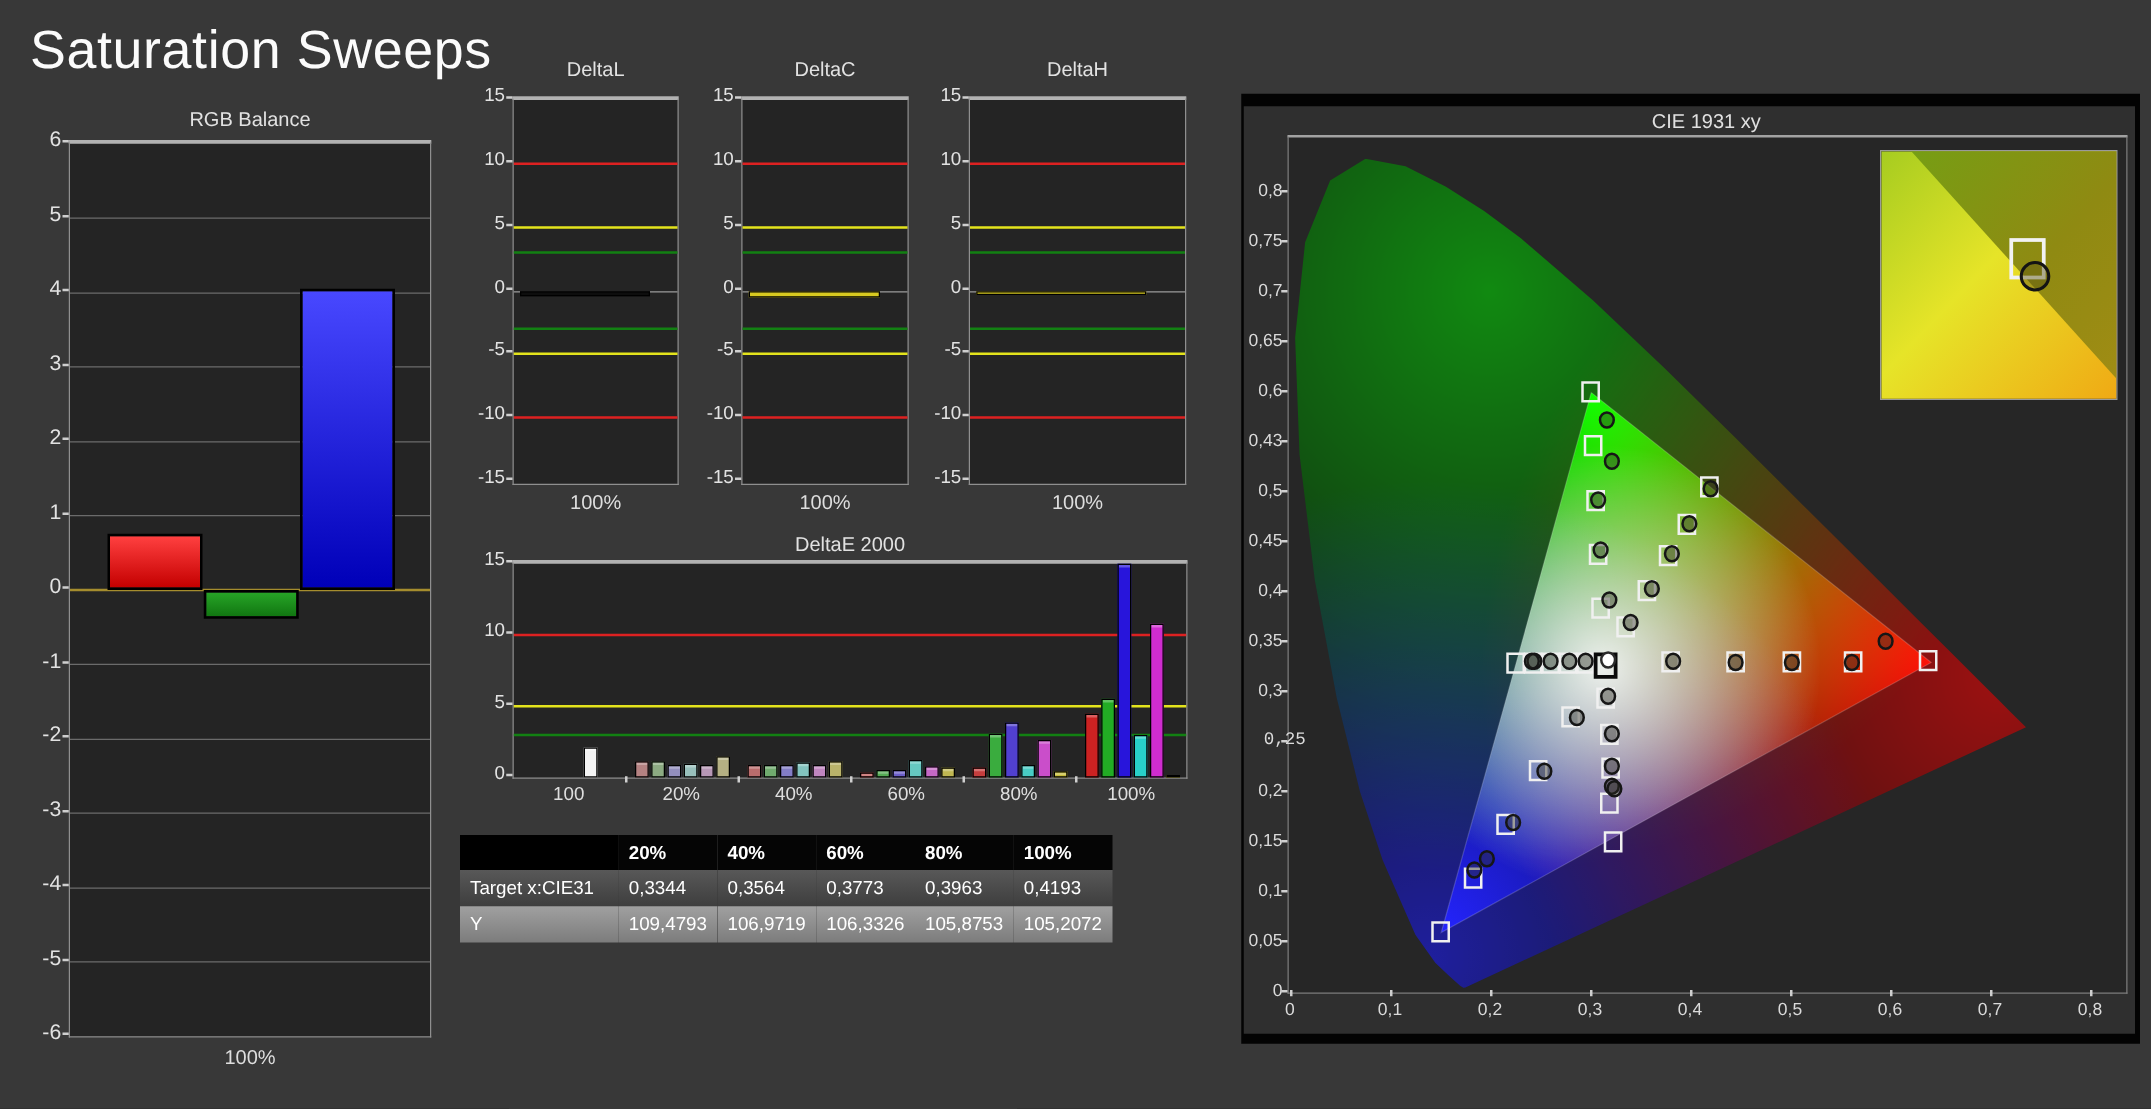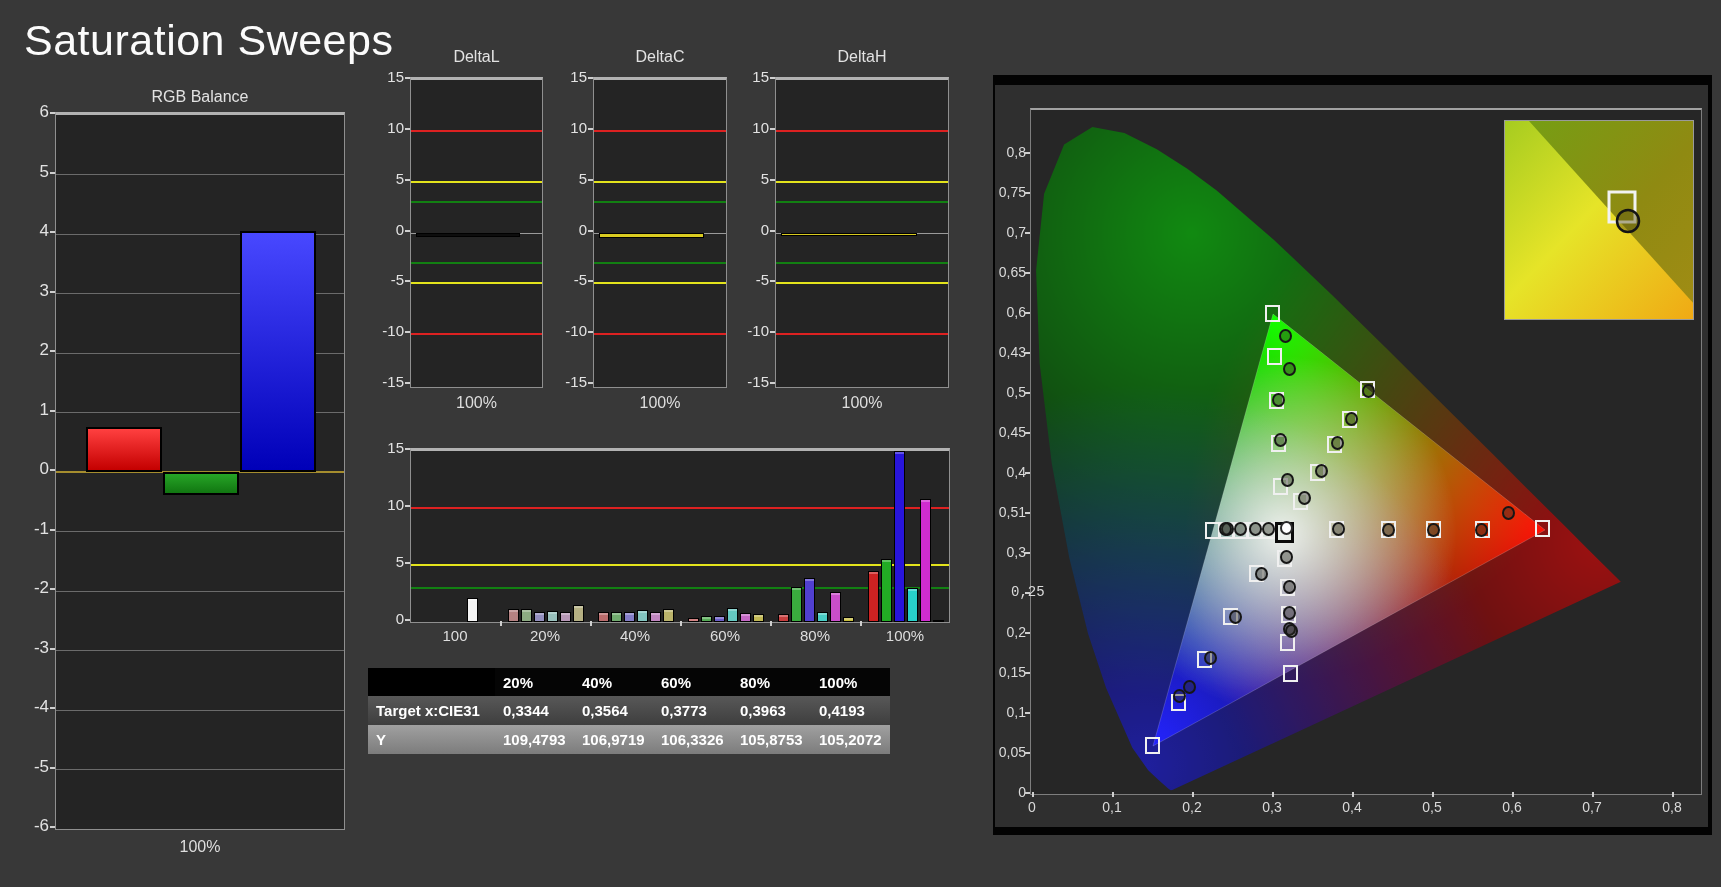--- a/index.html
+++ b/index.html
@@ -14,21 +14,21 @@
   .tickdash{position:absolute;background:#cfcfcf;}
   .grid{position:absolute;left:0;width:100%;height:1px;background:#6b6b6b;}
   .limit{position:absolute;left:0;width:100%;height:2px;}
   .zero{position:absolute;left:0;width:100%;height:2px;background:#a58d2e;}
   .zerogray{position:absolute;left:0;width:100%;height:1px;background:#9a9a9a;}
   .bar{position:absolute;box-sizing:border-box;border:2px solid #000;}
   .debar{position:absolute;box-sizing:border-box;border:1px solid #000;box-shadow:inset 0 2px 0 rgba(255,255,255,0.28);}
   .glabel{position:absolute;text-align:center;font-size:15px;color:#dedede;}
   
   #data-table table{border-collapse:collapse;table-layout:fixed;font-size:15px;color:#fff;}
-  #data-table th,#data-table td{padding:0 0 0 8px;height:29px;text-align:left;font-weight:bold;overflow:hidden;white-space:nowrap;}
+  #data-table th,#data-table td{padding:0 0 0 8px;height:29px;text-align:left;font-weight:normal;overflow:hidden;white-space:nowrap;}
   #data-table thead th{background:#050505;font-weight:bold;height:28px;}
   #data-table tr.dark{background:linear-gradient(180deg,#585858,#3e3e3e);}
   #data-table tr.light{background:linear-gradient(180deg,#a0a0a0,#7c7c7c);}
   #data-table thead th:first-child{background:#000;}
   
   #cie-frame{position:absolute;left:993px;top:75px;width:719px;height:760px;background:#030303;}
   #cie-inner{position:absolute;left:2px;top:10px;width:713px;height:742px;background:#2f2f2f;}
   #cie-title{position:absolute;left:35px;top:4px;width:670px;text-align:center;font-size:16px;color:#e0e0e0;}
   #cie-plot{position:absolute;left:35px;top:23px;width:670px;height:684px;background:#262626;
             border:1px solid #7e7e7e;border-top:2px solid #a2a2a2;box-sizing:content-box;}
@@ -175,20 +175,21 @@
       <div class="tickdash" style="left: 37px; top: 181.5px; width: 5px; height: 2px;"></div>
       <div class="ylab" style="left: 0px; top: 223.333px; width: 36px;">-5</div>
       <div class="tickdash" style="left: 37px; top: 232.333px; width: 5px; height: 2px;"></div>
       <div class="ylab" style="left: 0px; top: 274.167px; width: 36px;">-10</div>
       <div class="tickdash" style="left: 37px; top: 283.167px; width: 5px; height: 2px;"></div>
       <div class="ylab" style="left: 0px; top: 325px; width: 36px;">-15</div>
       <div class="tickdash" style="left: 37px; top: 334px; width: 5px; height: 2px;"></div>
     </div>
 
   <div class="panel" id="de-panel" style="left:368px;top:428px;width:600px;height:225px;">
+    <div class="chart-title" style="left:42px;top:0;width:540px;">DeltaE 2000</div>
     <div class="plot" id="de-plot" style="left:42px;top:20px;width:540px;height:175px;">
         <div class="limit" style="top: 56px; background: rgb(221, 33, 33);"></div>
         <div class="limit" style="top: 113px; background: rgb(227, 227, 28);"></div>
         <div class="limit" style="top: 135.8px; background: rgb(18, 128, 18);"></div>
         <div class="debar" style="left: 55.8px; top: 147.06px; width: 11px; height: 23.94px; background: rgb(244, 244, 244);"></div>
         <div class="debar" style="left: 97px; top: 158.46px; width: 11px; height: 12.54px; background: rgb(181, 130, 130);"></div>
         <div class="debar" style="left: 110px; top: 157.89px; width: 11px; height: 13.11px; background: rgb(140, 171, 130);"></div>
         <div class="debar" style="left: 123px; top: 161.31px; width: 11px; height: 9.69px; background: rgb(147, 143, 190);"></div>
         <div class="debar" style="left: 136px; top: 159.6px; width: 11px; height: 11.4px; background: rgb(152, 192, 188);"></div>
         <div class="debar" style="left: 149px; top: 160.74px; width: 11px; height: 10.26px; background: rgb(183, 151, 182);"></div>
@@ -275,20 +276,21 @@
             <td>106,3326</td>
             <td>105,8753</td>
             <td>105,2072</td>
           </tr>
         </tbody>
       </table>
     </div>
 
   <div id="cie-frame">
     <div id="cie-inner">
+      <div id="cie-title">CIE 1931 xy</div>
       <div id="cie-plot">
         <svg id="cie-svg" width="670" height="684">
           <defs>
             <clipPath id="horseClip">
                 <path id="horsePath" d="M141.3,680.0 L139.7,680.2 L137.1,678.5 L133.5,675.3 L127.3,669.8 L117.2,660.2 L101.3,637.8 L75.0,577.8 L57.0,523.4 L38.3,448.0 L20.8,353.8 L8.6,253.3 L5.1,160.2 L13.1,83.8 L33.1,34.4 L61.4,17.0 L93.4,23.0 L125.8,39.3 L156.3,58.7 L185.7,80.6 L243.3,130.2 L300.5,184.4 L357.3,240.2 L412.0,294.7 L462.2,344.6 L503.6,386.0 L534.6,416.8 L555.2,437.4 L568.3,450.4 L577.2,459.3 L589.8,471.8 Z"></path>
               </clipPath>
             <clipPath id="triClip">
                 <polygon id="triPolyClip" points="514.0,420.0 242.0,204.0 122.0,636.0"></polygon>
               </clipPath>
             <radialGradient id="gG" cx="24%" cy="18%" r="68%">
@@ -441,21 +443,21 @@
         <div class="cie-ylab" style="left: 0px; top: 619px;">0,1</div>
         <div class="tickdash" style="left: 30px; top: 627px; width: 5px; height: 2px;"></div>
         <div class="cie-ylab" style="left: 0px; top: 579px;">0,15</div>
         <div class="tickdash" style="left: 30px; top: 587px; width: 5px; height: 2px;"></div>
         <div class="cie-ylab" style="left: 0px; top: 539px;">0,2</div>
         <div class="tickdash" style="left: 30px; top: 547px; width: 5px; height: 2px;"></div>
         <div class="cie-ylab" style="left: 16px; top: 499px; font-family: Liberation Mono, monospace;">0,25</div>
         <div class="tickdash" style="left: 30px; top: 507px; width: 5px; height: 2px;"></div>
         <div class="cie-ylab" style="left: 0px; top: 459px;">0,3</div>
         <div class="tickdash" style="left: 30px; top: 467px; width: 5px; height: 2px;"></div>
-        <div class="cie-ylab" style="left: 0px; top: 419px;">0,51</div>
+        <div class="cie-ylab" style="left: 0px; top: 419px;">0,35</div>
         <div class="tickdash" style="left: 30px; top: 427px; width: 5px; height: 2px;"></div>
         <div class="cie-ylab" style="left: 0px; top: 379px;">0,4</div>
         <div class="tickdash" style="left: 30px; top: 387px; width: 5px; height: 2px;"></div>
         <div class="cie-ylab" style="left: 0px; top: 339px;">0,45</div>
         <div class="tickdash" style="left: 30px; top: 347px; width: 5px; height: 2px;"></div>
         <div class="cie-ylab" style="left: 0px; top: 299px;">0,5</div>
         <div class="tickdash" style="left: 30px; top: 307px; width: 5px; height: 2px;"></div>
         <div class="cie-ylab" style="left: 0px; top: 259px;">0,43</div>
         <div class="tickdash" style="left: 30px; top: 267px; width: 5px; height: 2px;"></div>
         <div class="cie-ylab" style="left: 0px; top: 219px;">0,6</div>

